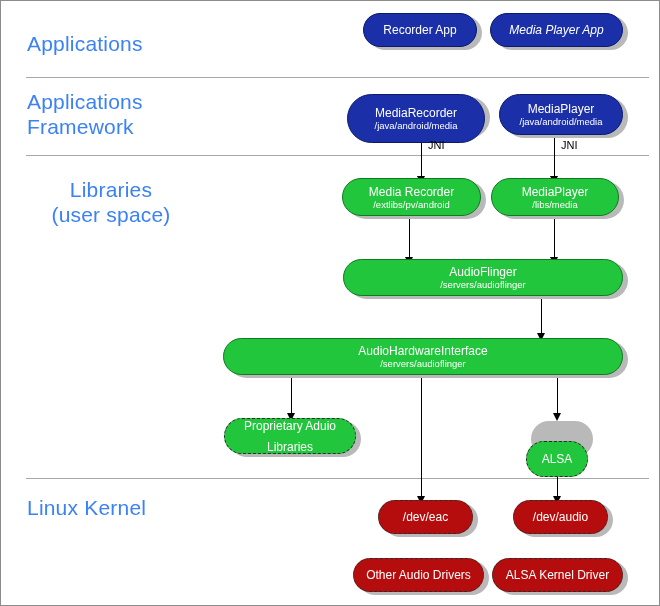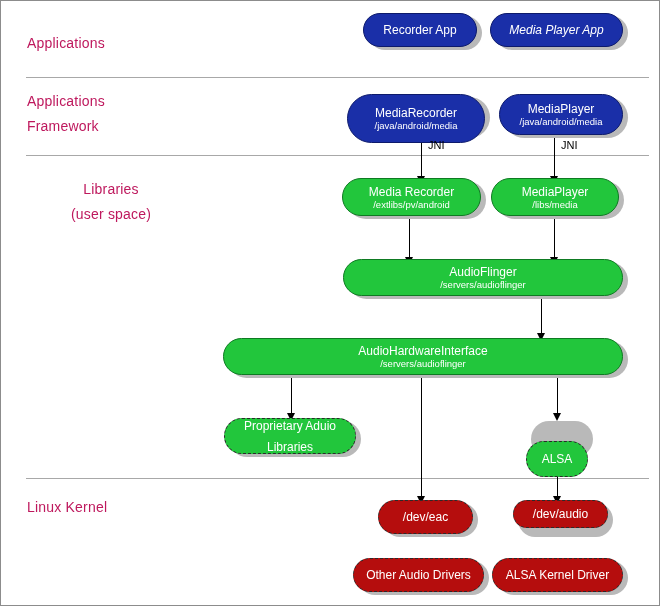--- a/index.html
+++ b/index.html
@@ -18,22 +18,22 @@
   .divider{
     position:absolute;
     height:0;
     border-top:1px solid #a8a8a8;
     left:25px;width:623px;
   }
 
   
   .band-label{
     position:absolute;
-    color:#be185d;
-    font-size:14px;
+    color:#3b82f6;
+    font-size:21px;
     line-height:25px;
     white-space:pre-line;
     letter-spacing:0.2px;
   }
   .band-label.centered{text-align:center;}
 
   
   .node{
     position:absolute;
     box-sizing:border-box;
@@ -194,21 +194,21 @@
   <div class="node green dashed" style="left:525px;top:440px;width:62px;height:36px;">
     <span class="t1">ALSA</span>
   </div>
 
   <div class="shadow" style="left:382px;top:502px;width:95px;height:34px;"></div>
   <div class="node red dashed" style="left:377px;top:499px;width:95px;height:34px;">
     <span class="t1">/dev/eac</span>
   </div>
 
   <div class="shadow" style="left:517px;top:502px;width:95px;height:34px;"></div>
-  <div class="node red dashed" style="left:512px;top:499px;width:95px;height:28px;">
+  <div class="node red dashed" style="left:512px;top:499px;width:95px;height:34px;">
     <span class="t1">/dev/audio</span>
   </div>
 
   <div class="shadow" style="left:357px;top:560px;width:131px;height:34px;"></div>
   <div class="node red dashed" style="left:352px;top:557px;width:131px;height:34px;">
     <span class="t1">Other Audio Drivers</span>
   </div>
 
   <div class="shadow" style="left:496px;top:560px;width:131px;height:34px;"></div>
   <div class="node red dashed" style="left:491px;top:557px;width:131px;height:34px;">

